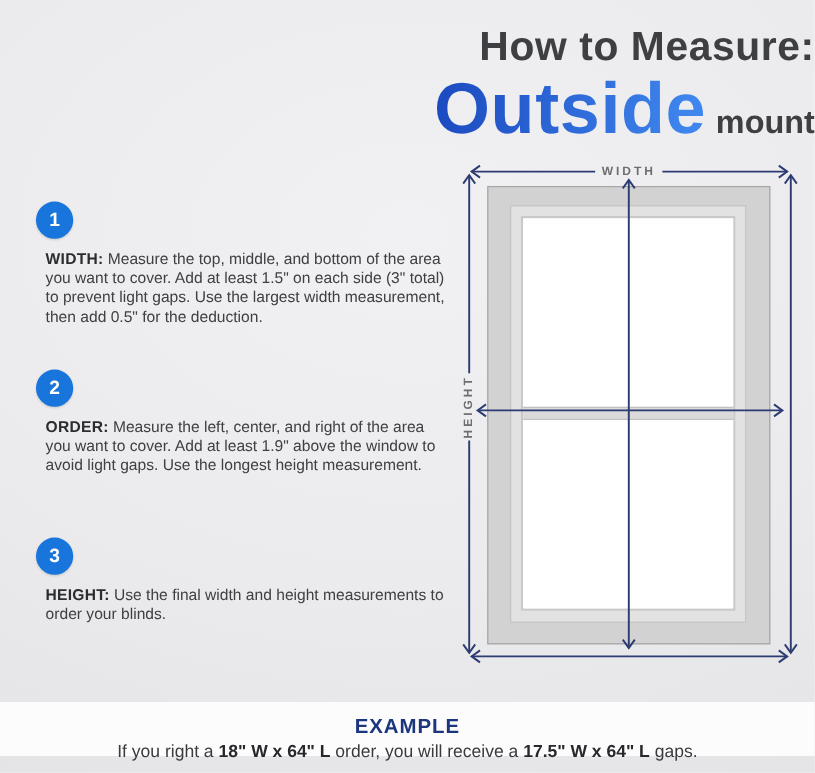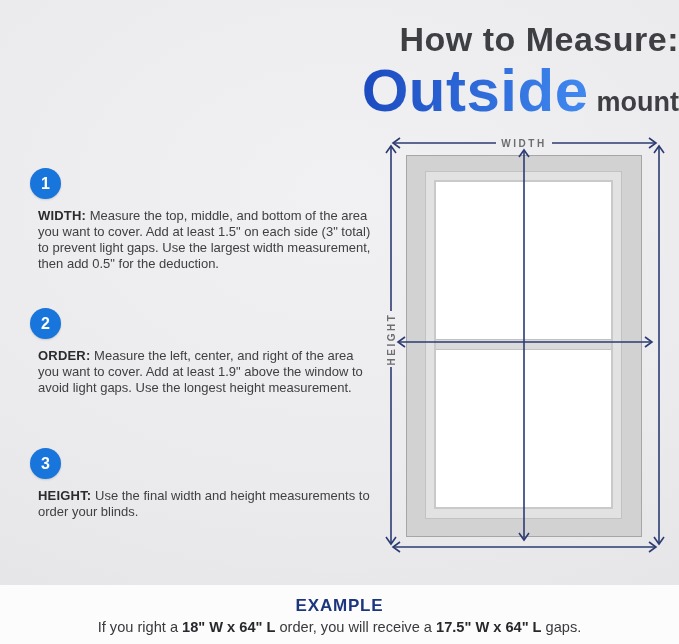--- a/index.html
+++ b/index.html
@@ -37,21 +37,21 @@
   .win-panes{position:absolute;left:8px;top:8px;right:8px;bottom:9px;
     background:#fff;border:2px solid #c9c9c9;display:flex;flex-direction:column;}
   .pane{flex:1;background:#fff;}
   .rail{height:9px;background:#dadada;border-top:1px solid #c2c2c2;border-bottom:1px solid #c2c2c2;}
   .arrows{position:absolute;left:0;top:0;width:290px;height:425px;}
   .lbl{position:absolute;font-size:10px;font-weight:700;letter-spacing:2.5px;
     color:#6e6e70;white-space:nowrap;}
   .wlbl{left:140px;top:8px;transform:translate(-50%,-50%);}
   .hlbl{left:7px;top:204px;transform:translate(-50%,-50%) rotate(-90deg);}
   
-  .example{position:absolute;left:0;top:585px;width:100%;height:59px;
+  .example{position:absolute;left:0;top:585px;width:100%;height:45px;
     background:#fcfcfd;text-align:center;}
   .ex-h{margin-top:11px;font-size:17px;font-weight:700;color:#1c357f;letter-spacing:.8px;}
   .ex-t{margin:3px 0 0;font-size:14.6px;color:#3a3a3d;}
   .ex-t b{color:#27282b;font-weight:700;}
 </style>
 </head>
 <body>
 
 <div class="page">
 

